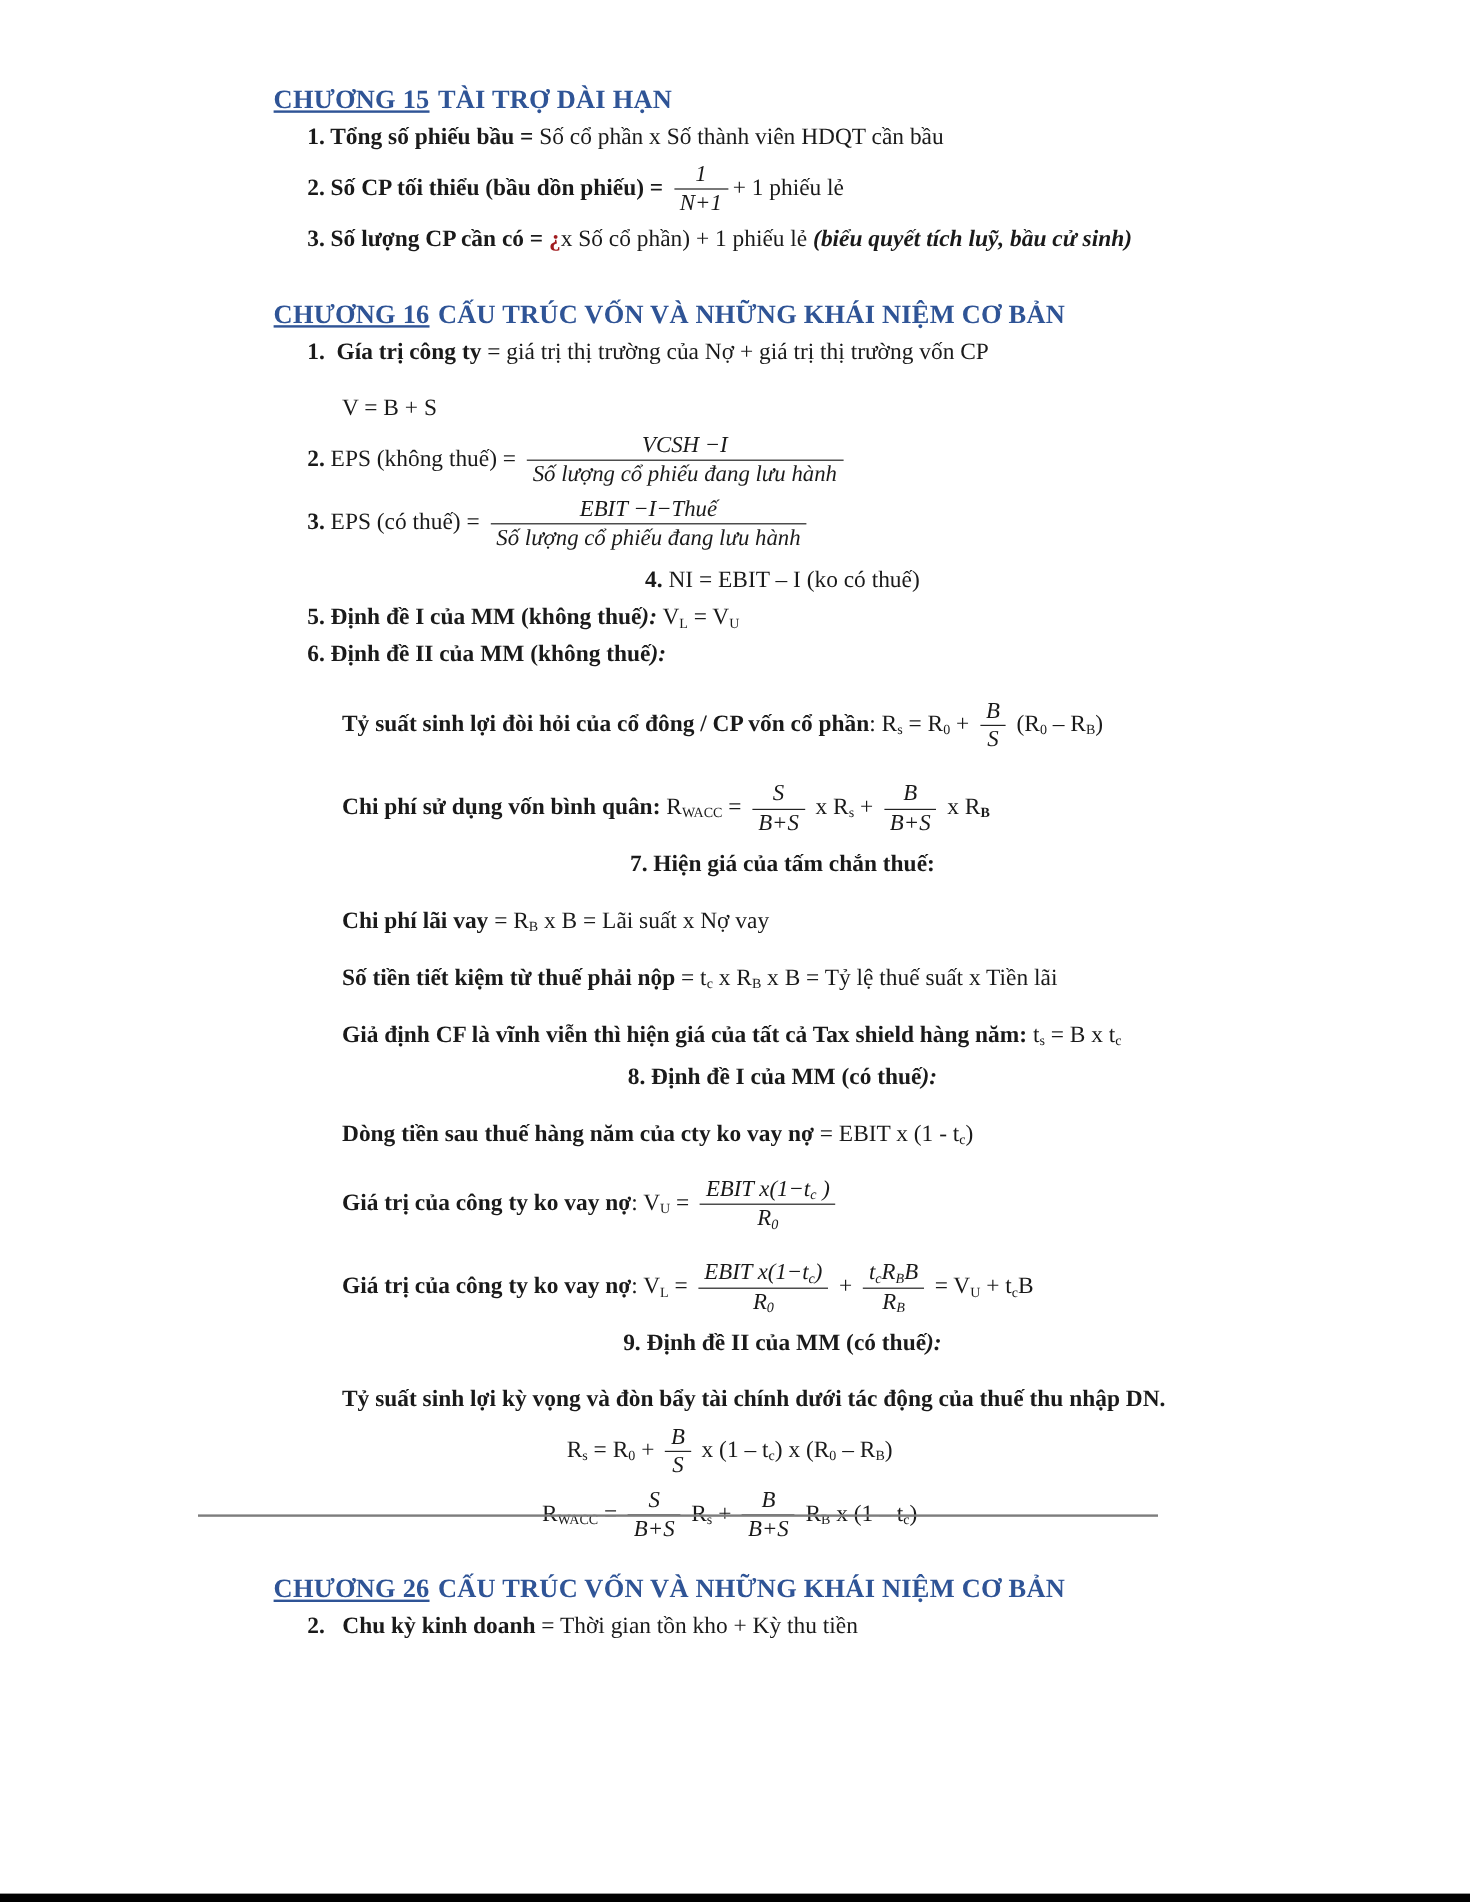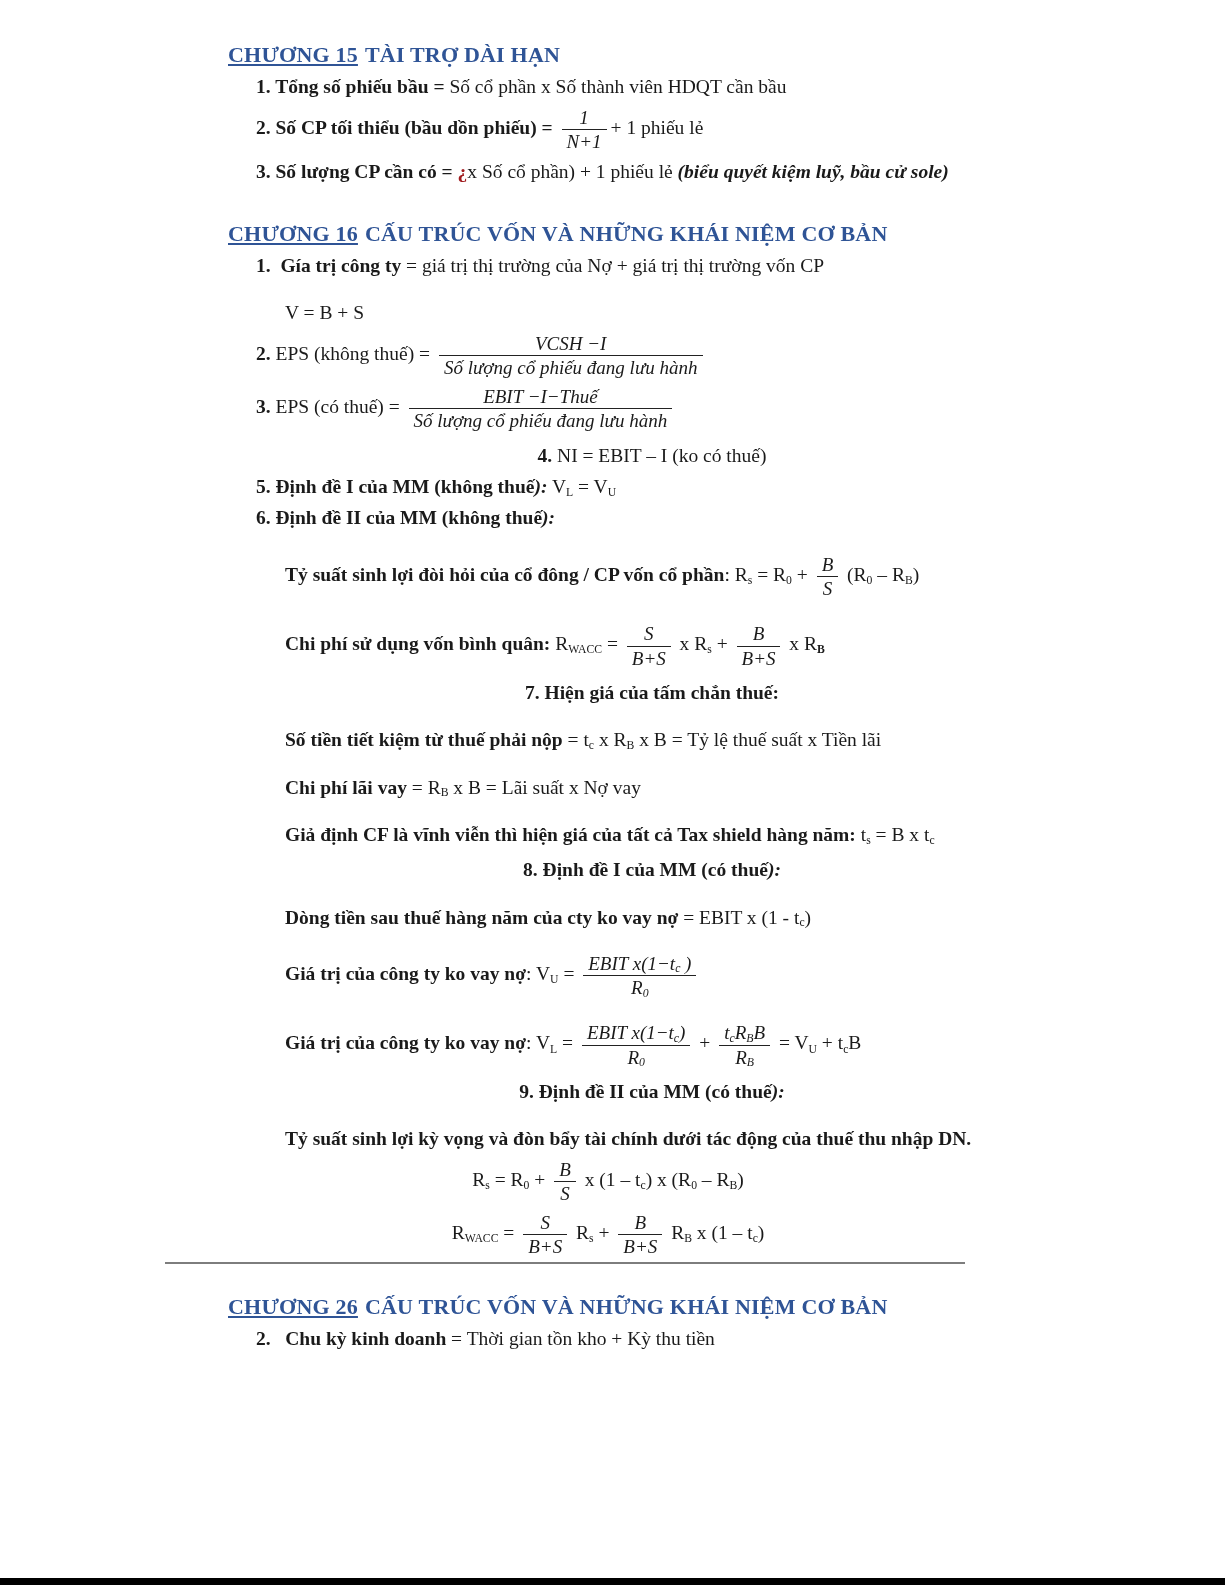--- a/index.html
+++ b/index.html
@@ -7,24 +7,24 @@
     --red:#A01B1E;
     --ink:#1a1a1a;
     --rule:#7d7d7d;
     --edge:#000000;
   }
   html,body{margin:0;padding:0;background:#ffffff;}
   .page{
     position:relative;width:1225px;height:1585px;background:#fff;overflow:hidden;
     font-family:"Liberation Serif","DejaVu Serif",serif;color:var(--ink);
   }
-  .content{position:absolute;left:228px;top:42px;width:820px;}
+  .content{position:absolute;left:228px;top:70px;width:820px;}
   section{display:block;}
   .sec16{margin-top:36px;}
-  .sec26{margin-top:35px;}
+  .sec26{margin-top:24px;}
   .chap{
     font-size:22px;font-weight:bold;color:var(--hblue);
     margin:0;line-height:1.2;letter-spacing:0.2px;
   }
   .chnum{text-decoration:underline;margin-right:7px;}
   .ln{
     font-size:19.5px;line-height:1.3;margin:6px 0 0 28px;
   }
   .ln.ind{margin-left:57px;margin-top:22px;}
   .ln.ctr{margin-left:0;width:760px;text-align:center;}
@@ -54,37 +54,37 @@
 </head>
 <body>
 
 <div class="page">
   <div class="content">
 
     <section class="sec15">
       <h2 class="chap"><span class="chnum">CHƯƠNG 15</span><span class="chtitle">TÀI TRỢ DÀI HẠN</span></h2>
       <p class="ln"><span class="b">1. Tổng số phiếu bầu = </span><span>Số cổ phần x Số thành viên HDQT cần bầu</span></p>
       <p class="ln"><span class="b">2. Số CP tối thiểu (bầu dồn phiếu) =  </span><span class="frac"><span class="fn"><span>1</span></span><span class="fd"><span>N+1</span></span></span><span>+ 1 phiếu lẻ</span></p>
-      <p class="ln"><span class="b">3. Số lượng CP cần có =  </span><span class="red">¿</span><span>x Số cổ phần) + 1 phiếu lẻ </span><span class="bi">(biểu quyết kiệm luỹ, bầu cử sole)</span></p>
+      <p class="ln"><span class="b">3. Số lượng CP cần có =  </span><span class="red">¿</span><span>x Số cổ phần) + 1 phiếu lẻ </span><span class="bi">(biểu quyết tích luỹ, bầu cử sinh)</span></p>
     </section>
 
     <section class="sec16">
       <h2 class="chap"><span class="chnum">CHƯƠNG 16</span><span class="chtitle">CẤU TRÚC VỐN VÀ NHỮNG KHÁI NIỆM CƠ BẢN</span></h2>
       <p class="ln"><span class="b">1.</span><span>&nbsp; </span><span class="b">Gía trị công ty</span><span> = giá trị thị trường của Nợ + giá trị thị trường vốn CP</span></p>
       <p class="ln ind"><span>V = B + S</span></p>
       <p class="ln"><span class="b">2.</span><span> EPS (không thuế) =  </span><span class="frac"><span class="fn"><span>VCSH −I</span></span><span class="fd"><span>Số lượng cổ phiếu đang lưu hành</span></span></span></p>
       <p class="ln"><span class="b">3.</span><span> EPS (có thuế) =  </span><span class="frac"><span class="fn"><span>EBIT −I−Thuế</span></span><span class="fd"><span>Số lượng cổ phiếu đang lưu  hành</span></span></span></p>
       <p class="ln gap"><span class="b">4.</span><span> NI = EBIT – I  (ko có thuế)</span></p>
       <p class="ln"><span class="b">5. Định đề I của MM (không thuế</span><span class="bi">):</span><span> V</span><span class="sub">L</span><span> = V</span><span class="sub">U</span></p>
       <p class="ln"><span class="b">6. Định đề II của MM (không thuế</span><span class="bi">):</span></p>
       <p class="ln ind"><span class="b">Tỷ suất sinh lợi đòi hỏi của cổ đông / CP vốn cổ phần</span><span>: R</span><span class="sub">s</span><span> = R</span><span class="sub">0</span><span> + </span><span class="frac"><span class="fn"><span>B</span></span><span class="fd"><span>S</span></span></span><span> (R</span><span class="sub">0</span><span> – R</span><span class="sub">B</span><span>)</span></p>
       <p class="ln ind"><span class="b">Chi phí sử dụng vốn bình quân: </span><span>R</span><span class="sub">WACC</span><span> = </span><span class="frac"><span class="fn"><span>S</span></span><span class="fd"><span>B+S</span></span></span><span> x R</span><span class="sub">s</span><span> + </span><span class="frac"><span class="fn"><span>B</span></span><span class="fd"><span>B+S</span></span></span><span> x R</span><span class="sub b">B</span></p>
       <p class="ln gap"><span class="b">7. Hiện giá của tấm chắn thuế:</span></p>
+      <p class="ln ind"><span class="b">Chi phí lãi vay</span><span> = R</span><span class="sub">B</span><span> x B = Lãi suất x Nợ vay</span></p>
       <p class="ln ind"><span class="b">Số tiền tiết kiệm từ thuế phải nộp</span><span> = t</span><span class="sub">c</span><span> x R</span><span class="sub">B</span><span> x B = Tỷ lệ thuế suất x Tiền lãi</span></p>
-      <p class="ln ind"><span class="b">Chi phí lãi vay</span><span> = R</span><span class="sub">B</span><span> x B = Lãi suất x Nợ vay</span></p>
       <p class="ln ind"><span class="b">Giả định CF là vĩnh viễn thì hiện giá của tất cả Tax shield hàng năm:</span><span> t</span><span class="sub">s</span><span> = B x t</span><span class="sub">c</span></p>
       <p class="ln gap"><span class="b">8. Định đề I của MM (có thuế</span><span class="bi">):</span></p>
       <p class="ln ind"><span class="b">Dòng tiền sau thuế hàng năm của cty ko vay nợ</span><span> = EBIT x (1 - t</span><span class="sub">c</span><span>)</span></p>
       <p class="ln ind"><span class="b">Giá trị của công ty ko vay nợ</span><span>: V</span><span class="sub">U</span><span> = </span><span class="frac"><span class="fn"><span>EBIT x(1−t</span><span class="sub">c</span><span> )</span></span><span class="fd"><span>R</span><span class="sub">0</span></span></span></p>
       <p class="ln ind"><span class="b">Giá trị của công ty ko vay nợ</span><span>: V</span><span class="sub">L</span><span> = </span><span class="frac"><span class="fn"><span>EBIT x(1−t</span><span class="sub">c</span><span>)</span></span><span class="fd"><span>R</span><span class="sub">0</span></span></span><span> + </span><span class="frac"><span class="fn"><span>t</span><span class="sub">c</span><span>R</span><span class="sub">B</span><span>B</span></span><span class="fd"><span>R</span><span class="sub">B</span></span></span><span> = V</span><span class="sub">U</span><span> + t</span><span class="sub">c</span><span>B</span></p>
       <p class="ln gap"><span class="b">9. Định đề II của MM (có thuế</span><span class="bi">):</span></p>
       <p class="ln ind"><span class="b">Tỷ suất sinh lợi kỳ vọng và đòn bẩy tài chính dưới tác động của thuế thu nhập DN.</span></p>
       <p class="ln ctr"><span>R</span><span class="sub">s</span><span> = R</span><span class="sub">0</span><span> + </span><span class="frac"><span class="fn"><span>B</span></span><span class="fd"><span>S</span></span></span><span> x (1 – t</span><span class="sub">c</span><span>) x (R</span><span class="sub">0</span><span> – R</span><span class="sub">B</span><span>)</span></p>
       <p class="ln ctr"><span>R</span><span class="sub">WACC</span><span> = </span><span class="frac"><span class="fn"><span>S</span></span><span class="fd"><span>B+S</span></span></span><span> R</span><span class="sub">s</span><span> + </span><span class="frac"><span class="fn"><span>B</span></span><span class="fd"><span>B+S</span></span></span><span> R</span><span class="sub">B</span><span> x (1 – t</span><span class="sub">c</span><span>)</span></p>
     </section>

